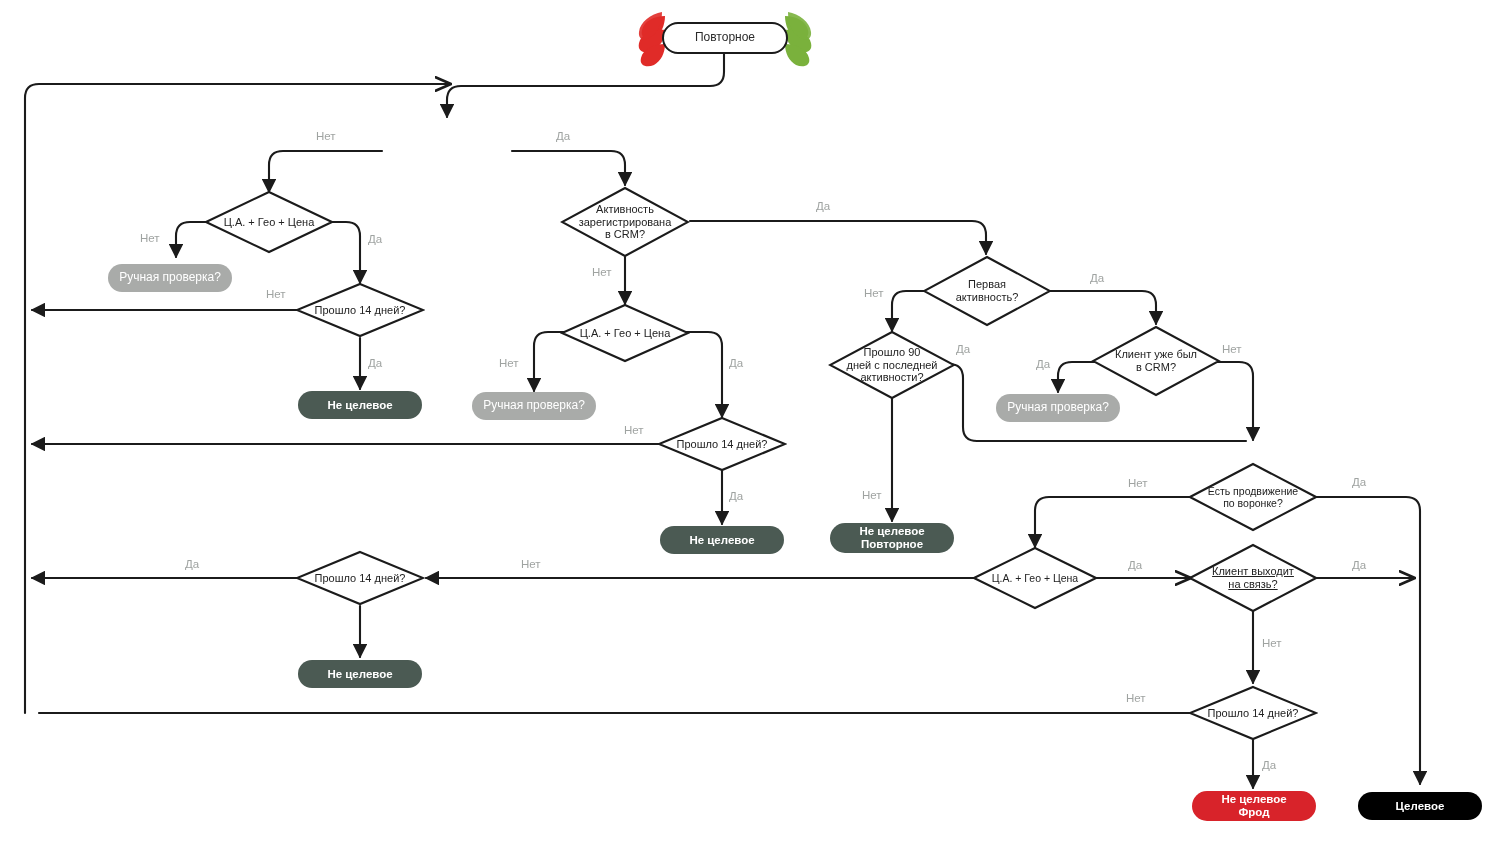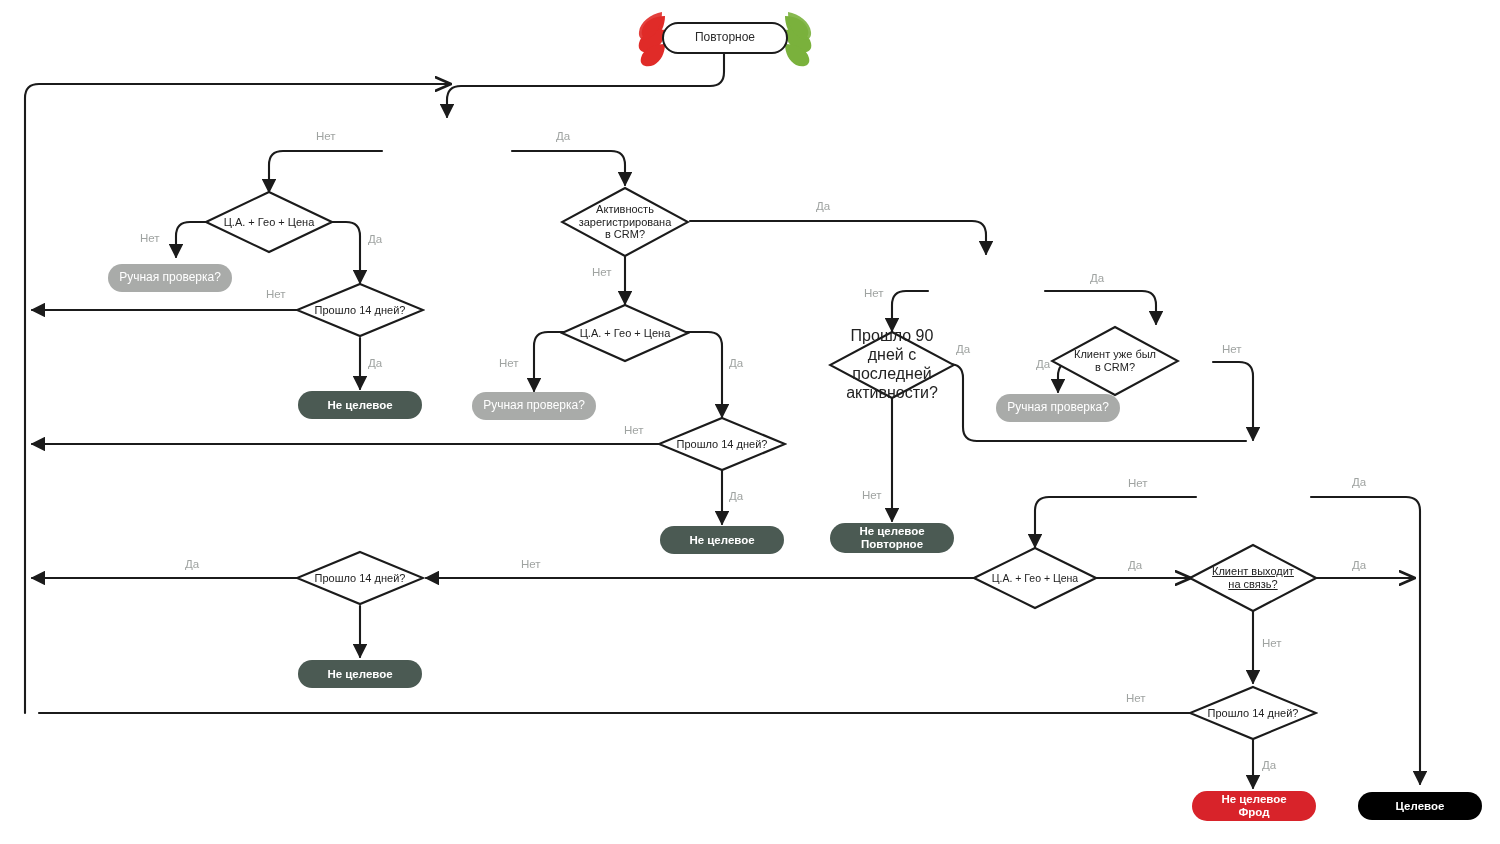--- a/index.html
+++ b/index.html
@@ -164,38 +164,52 @@
     <div class="txt" style="width:92%;">Ц.А. + Гео + Цена</div>
   </div>
 
   <div class="node dia" style="left:657px;top:416px;width:130px;height:56px;">
     <svg class="shape" viewBox="0 0 130 56">
       <polygon points="65,2 128,28 65,54 2,28" fill="#fff" stroke="#1b1b1b" stroke-width="2.1"></polygon>
     </svg>
     <div class="txt" style="width:92%;">Прошло 14 дней?</div>
   </div>
 
+  <div class="node dia" style="left:922px;top:255px;width:130px;height:72px;">
+    <svg class="shape" viewBox="0 0 130 72">
+      <polygon points="65,2 128,36 65,70 2,36" fill="#fff" stroke="#1b1b1b" stroke-width="2.1"></polygon>
+    </svg>
+    <div class="txt" style="white-space: pre-line;">Первая
+активность?</div>
+  </div>
 
   <div class="node dia" style="left:828px;top:330px;width:128px;height:70px;">
     <svg class="shape" viewBox="0 0 128 70">
       <polygon points="64,2 126,35 64,68 2,35" fill="#fff" stroke="#1b1b1b" stroke-width="2.1"></polygon>
     </svg>
-    <div class="txt" style="width: 88%; font-size: 16px; white-space: pre-line;">Прошло 90
+    <div class="txt" style="width: 88%; font-size: 11px; white-space: pre-line;">Прошло 90
 дней с последней
 активности?</div>
   </div>
 
-  <div class="node dia" style="left:1050px;top:325px;width:130px;height:72px;">
+  <div class="node dia" style="left:1091px;top:325px;width:130px;height:72px;">
     <svg class="shape" viewBox="0 0 130 72">
       <polygon points="65,2 128,36 65,70 2,36" fill="#fff" stroke="#1b1b1b" stroke-width="2.1"></polygon>
     </svg>
     <div class="txt" style="white-space: pre-line;">Клиент уже был
 в CRM?</div>
   </div>
 
+  <div class="node dia" style="left:1188px;top:462px;width:130px;height:70px;">
+    <svg class="shape" viewBox="0 0 130 70">
+      <polygon points="65,2 128,35 65,68 2,35" fill="#fff" stroke="#1b1b1b" stroke-width="2.1"></polygon>
+    </svg>
+    <div class="txt" style="width: 86%; font-size: 10.5px; white-space: pre-line;">Есть продвижение
+по воронке?</div>
+  </div>
 
   <div class="node dia" style="left:972px;top:546px;width:126px;height:64px;">
     <svg class="shape" viewBox="0 0 126 64">
       <polygon points="63,2 124,32 63,62 2,32" fill="#fff" stroke="#1b1b1b" stroke-width="2.1"></polygon>
     </svg>
     <div class="txt" style="width:92%;font-size:10.5px;">Ц.А. + Гео + Цена</div>
   </div>
 
   <div class="node dia" style="left:1188px;top:543px;width:130px;height:70px;">
     <svg class="shape" viewBox="0 0 130 70">

